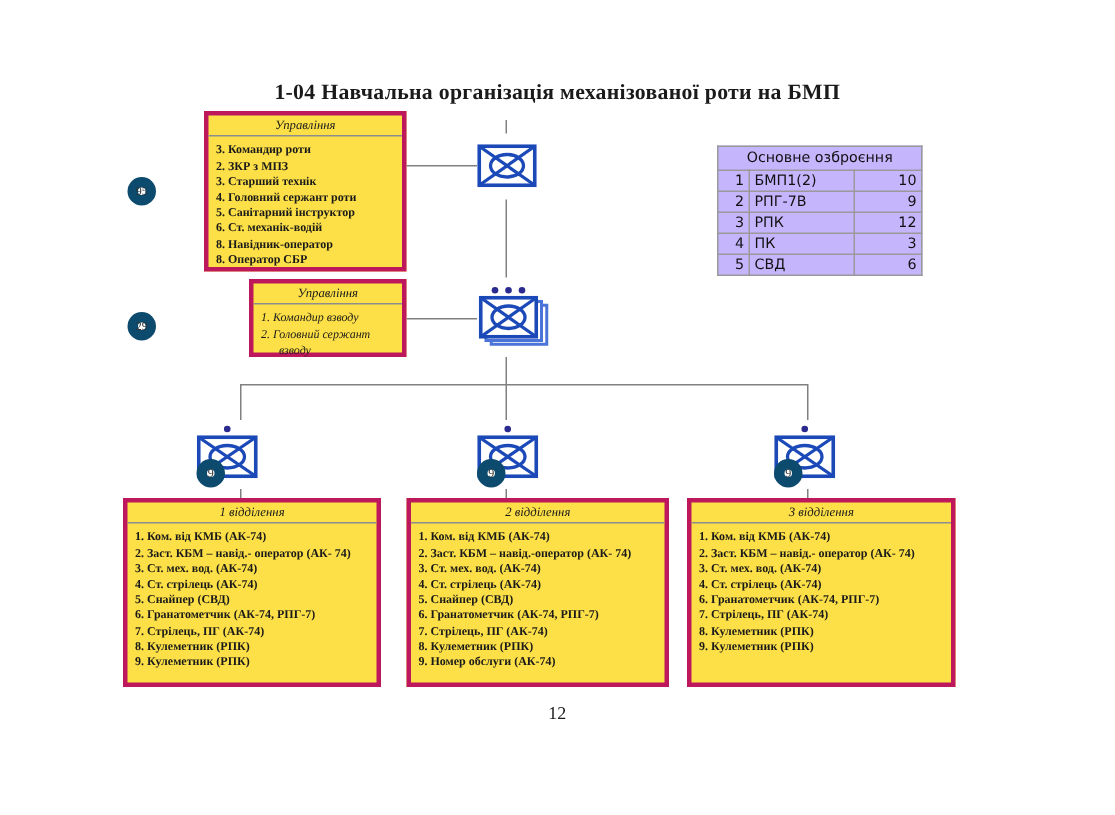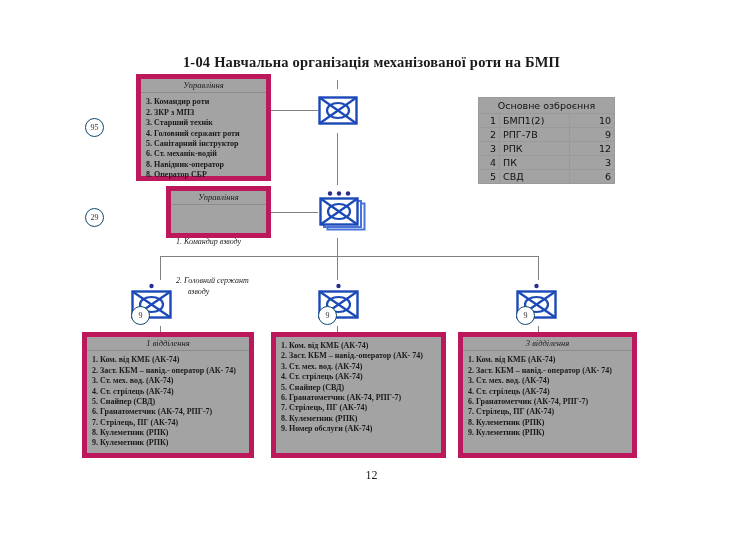--- a/index.html
+++ b/index.html
@@ -28,22 +28,22 @@
   .page-number{
     position:absolute;
     left:0;top:468px;width:743px;
     text-align:center;
     font-size:12px;
   }
 
   
   .box{
     position:absolute;
-    border:5px solid #be185d;
-    background:#a3a3a3;
+    border:3px solid #be185d;
+    background:#fde047;
     box-sizing:border-box;
   }
   .box-header{
     border-bottom:1px solid #8d8d8d;
     text-align:center;
     font-style:italic;
     font-size:8.5px;
     padding:2px 0 2px 0;
     line-height:1.1;
   }
@@ -58,38 +58,37 @@
   }
   
   .box.italic .box-body .li{
     font-style:italic;
     font-weight:normal;
     font-size:8px;
     white-space:normal;
     padding-left:12px;
     text-indent:-12px;
     line-height:1.35;
-    margin-top:28px;
   }
 
   
   #box-company   {left:136px;  top:74px;  width:135px; height:107px;}
   #box-platoon   {left:166px;  top:186px; width:105px; height:52px;}
   #box-squad-1   {left:82px;   top:332px; width:172px; height:126px;}
   #box-squad-2   {left:271px;  top:332px; width:175px; height:126px;}
   #box-squad-3   {left:458px;  top:332px; width:179px; height:126px;}
 
   
   #weapons-table{
     position:absolute;
     left:478px;top:97px;
     width:137px;
     border-collapse:collapse;
     font-family:"DejaVu Sans", sans-serif;
-    background:#a3a3a3;
+    background:#c4b5fd;
   }
   #weapons-table td,#weapons-table th{
     border:1px solid #9a9a9a;
     font-size:9.5px;
     padding:1px 3px;
     font-weight:normal;
     color:#111;
   }
   #weapons-table .thead-cell{
     text-align:center;
@@ -104,21 +103,21 @@
   .line.h{height:1px;}
   .line.v{width:1px;}
 
   
   .unit{position:absolute;}
   .unit svg{display:block;}
   .badge{
     position:absolute;
     width:19px;height:19px;
     border-radius:50%;
-    border:1px solid #0c4a6e;
+    border:7px solid #0c4a6e;
     background:#ffffff;
     color:#333;
     font-family:"Liberation Serif", serif;
     font-size:8px;
     display:flex;align-items:center;justify-content:center;
     box-sizing:border-box;
   }
   #unit-company {left:318px;top:88px;}
   #unit-platoon {left:318px;top:190px;}
   #unit-squad-1 {left:131px;top:282px;}
@@ -191,20 +190,21 @@
       <div class="li">4. Ст. стрілець (АК-74)</div>
       <div class="li">5. Снайпер (СВД)</div>
       <div class="li">6. Гранатометчик (АК-74, РПГ-7)</div>
       <div class="li">7. Стрілець, ПГ (АК-74)</div>
       <div class="li">8. Кулеметник (РПК)</div>
       <div class="li">9. Кулеметник (РПК)</div>
     </div>
   </div>
 
   <div class="box" id="box-squad-2">
+    <div class="box-header">2 відділення</div>
     <div class="box-body">
       <div class="li">1. Ком. від КМБ (АК-74)</div>
       <div class="li">2. Заст. КБМ – навід.-оператор (АК- 74)</div>
       <div class="li">3. Ст. мех. вод. (АК-74)</div>
       <div class="li">4. Ст. стрілець (АК-74)</div>
       <div class="li">5. Снайпер (СВД)</div>
       <div class="li">6. Гранатометчик (АК-74, РПГ-7)</div>
       <div class="li">7. Стрілець, ПГ (АК-74)</div>
       <div class="li">8. Кулеметник (РПК)</div>
       <div class="li">9. Номер обслуги (АК-74)</div>

